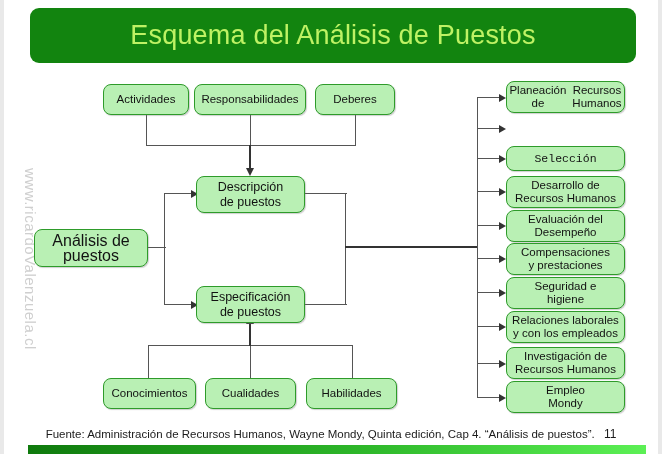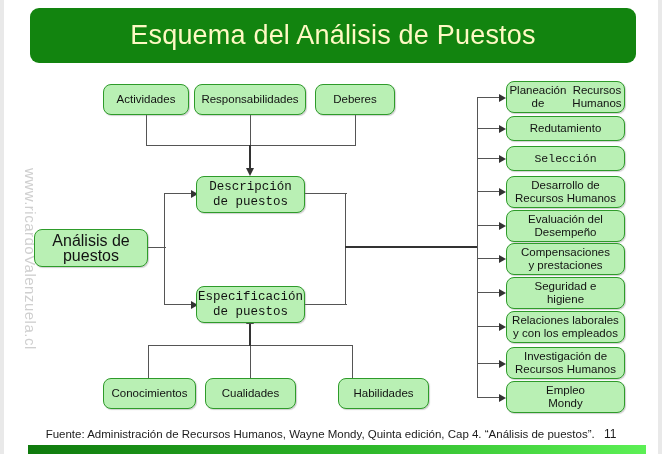--- a/index.html
+++ b/index.html
@@ -35,21 +35,21 @@
     width: 606px;
     height: 55px;
     background: #12840f;
     border-radius: 9px;
     display: flex;
     align-items: center;
     justify-content: center;
     box-sizing: border-box;
   }
   #title-text {
-    color: #fef9c3;
+    color: #bef264;
     font-size: 27px;
     letter-spacing: 0.2px;
     white-space: nowrap;
   }
 
   
   #watermark {
     position: absolute;
     left: 17px;
     top: 168px;
@@ -74,21 +74,21 @@
     display: flex;
     align-items: center;
     justify-content: center;
     text-align: center;
     color: #121212;
     font-size: 11.5px;
     line-height: 13px;
     z-index: 5;
     box-shadow: 1px 1px 1px rgba(120,120,120,.35);
   }
-  .node.mid  { font-size: 12.5px; line-height: 15px; font-family: Liberation Mono, monospace; }
+  .node.mid  { font-size: 12.5px; line-height: 15px; }
   .node.left-node { font-size: 16px; line-height: 15px; }
   .node span { display: block; padding: 0 3px; }
 
   
   .ln {
     position: absolute;
     background: #555555;
     z-index: 2;
   }
   .ln.h { height: 1.4px; }
@@ -230,31 +230,28 @@
     <span>Especificación</span>
     <span>de puestos</span>
   </div>
 
   <div class="node" style="left:103px; top:378px; width:93px; height:31px;">
     <span>Conocimientos</span>
   </div>
   <div class="node" style="left:205px; top:378px; width:91px; height:31px;">
     <span>Cualidades</span>
   </div>
-  <div class="node" style="left:306px; top:378px; width:91px; height:31px;margin-left:32px;">
+  <div class="node" style="left:306px; top:378px; width:91px; height:31px;">
     <span>Habilidades</span>
   </div>
 
   <div class="node" style="left:506px; top:81px; width:119px; height:32px; flex-direction:row;">
     <span>Planeación de</span>
     <span>Recursos Humanos</span>
   </div>
-  <div class="node" style="left:506px; top:116px; width:119px; height:25px;">
-    <span>Redutamiento</span>
-  </div>
   <div class="node" style="left:506px; top:146px; width:119px; height:25px;font-family:Liberation Mono, monospace;">
     <span>Selección</span>
   </div>
   <div class="node" style="left:506px; top:176px; width:119px; height:32px; flex-direction:column;">
     <span>Desarrollo de</span>
     <span>Recursos Humanos</span>
   </div>
   <div class="node" style="left:506px; top:210px; width:119px; height:32px; flex-direction:column;">
     <span>Evaluación del</span>
     <span>Desempeño</span>

